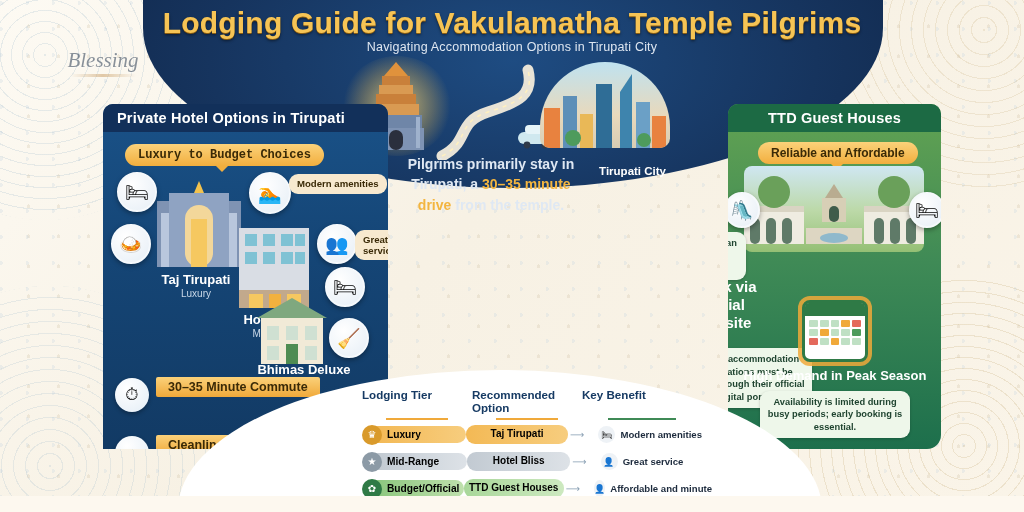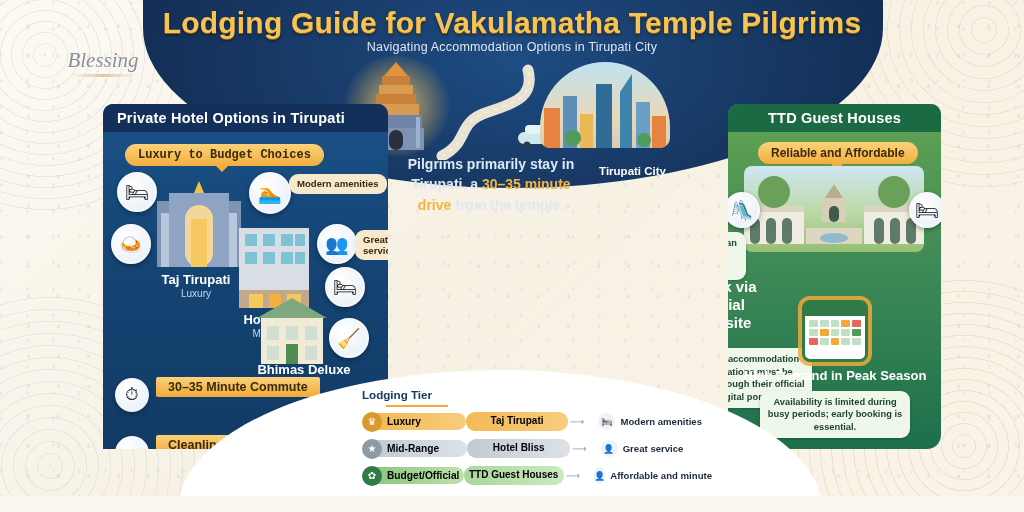--- a/index.html
+++ b/index.html
@@ -393,20 +393,22 @@
       <h4>High Demand in Peak Season</h4>
       <div class="bub-green" style="position:relative; display:block; margin:7px auto 0; width:150px; text-align:center;">Availability is limited during busy periods; early booking is essential.</div>
     </div>
   </div>
 
   <div class="wedge"></div>
 
   <div class="table">
     <div class="thead">
       <div class="c1">Lodging Tier</div>
+      <div class="c2">Recommended Option</div>
+      <div class="c3">Key Benefit</div>
     </div>
 
     <div class="trow">
       <div class="tier">
         <span class="badge" style="background:#d99a2b">♛</span>
         <span class="lbl" style="background:linear-gradient(90deg,#f3b955,#f7cd7e)">Luxury</span>
       </div>
       <div class="opt" style="background:linear-gradient(90deg,#f3b955,#f7cd7e)">Taj Tirupati</div>
       <span class="arrow">⟶</span>
       <div class="ben">

